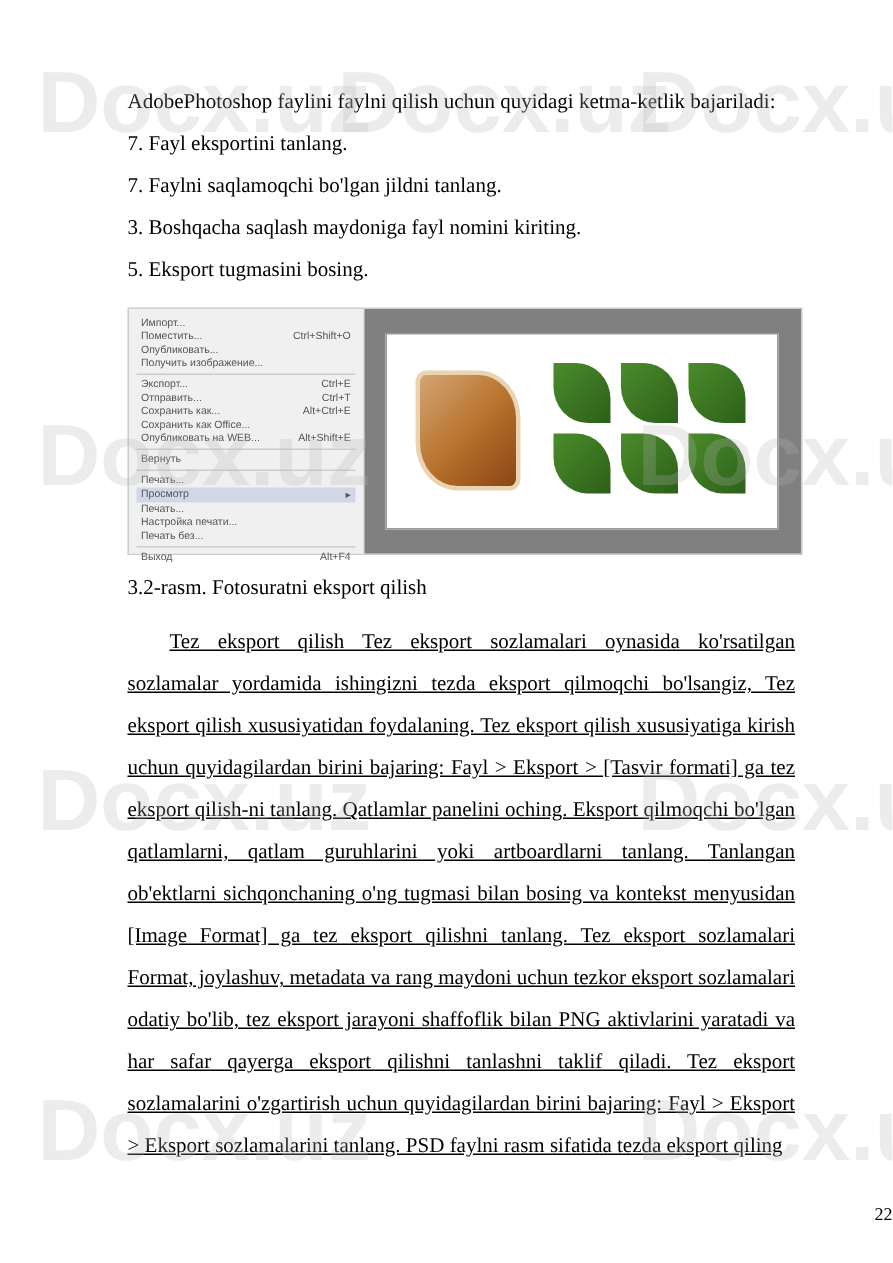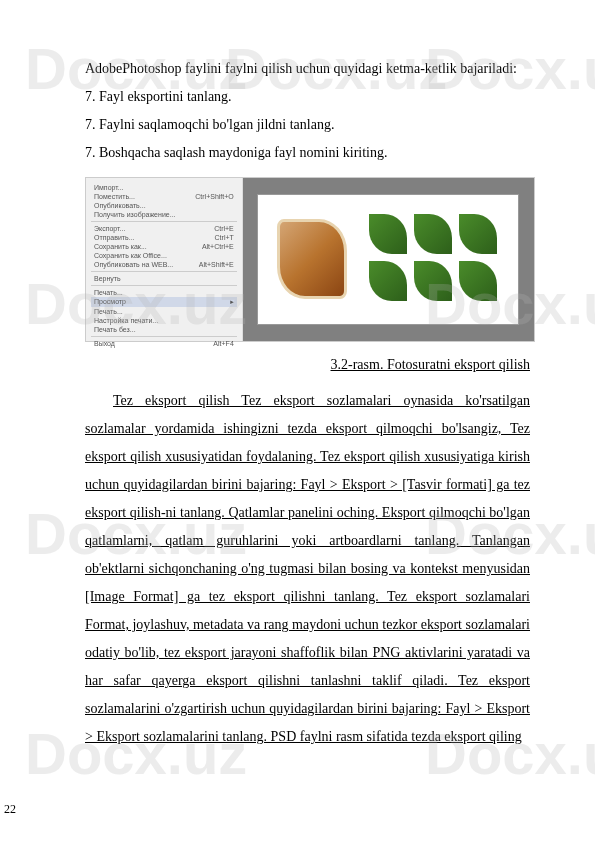--- a/index.html
+++ b/index.html
@@ -104,58 +104,58 @@
       width: 130px;
       height: 90px;
     }
     .leaf-green {
       background: linear-gradient(135deg, #4a8c2a, #2d5f1a);
       border-radius: 0 60% 0 60%;
       width: 38px;
       height: 40px;
     }
     .figure-caption {
-      text-align: right;
+      text-align: left;
       margin: 8px 0 10px 0;
       line-height: 1.8;
-      text-decoration: underline;
     }
     .body-text {
       text-align: justify;
       line-height: 2.0;
       text-indent: 28px;
       text-decoration: underline;
     }
     .page-num {
       position: absolute;
       bottom: 25px;
       left: 4px;
       right: 0;
-      text-align: left;
+      text-align: right;
       font-size: 12px;
     }
   </style>
 </head>
 <body>
 
 <div class="watermark wm1">Docx.uz</div>
 <div class="watermark wm2">Docx.uz</div>
 <div class="watermark wm3">Docx.uz</div>
 <div class="watermark wm4">Docx.uz</div>
 <div class="watermark wm5">Docx.uz</div>
 <div class="watermark wm6">Docx.uz</div>
 <div class="watermark wm7">Docx.uz</div>
 <div class="watermark wm8">Docx.uz</div>
 <div class="watermark wm9">Docx.uz</div>
 
 <div class="content">
   <p class="line">AdobePhotoshop faylini faylni qilish uchun quyidagi ketma-ketlik bajariladi:</p>
   <p class="line">7. Fayl eksportini tanlang.</p>
   <p class="line">7. Faylni saqlamoqchi bo'lgan jildni tanlang.</p>
-  <p class="line">7. Boshqacha saqlash maydoniga fayl nomini kiriting.</p>
+  <p class="line">3. Boshqacha saqlash maydoniga fayl nomini kiriting.</p>
+  <p class="line">5. Eksport tugmasini bosing.</p>
 
   <div class="figure">
     <div class="figure-left">
       <div class="menu-item">
           <span>Импорт...</span>
           <span></span>
         </div>
       <div class="menu-item">
           <span>Поместить...</span>
           <span>Ctrl+Shift+O</span>

